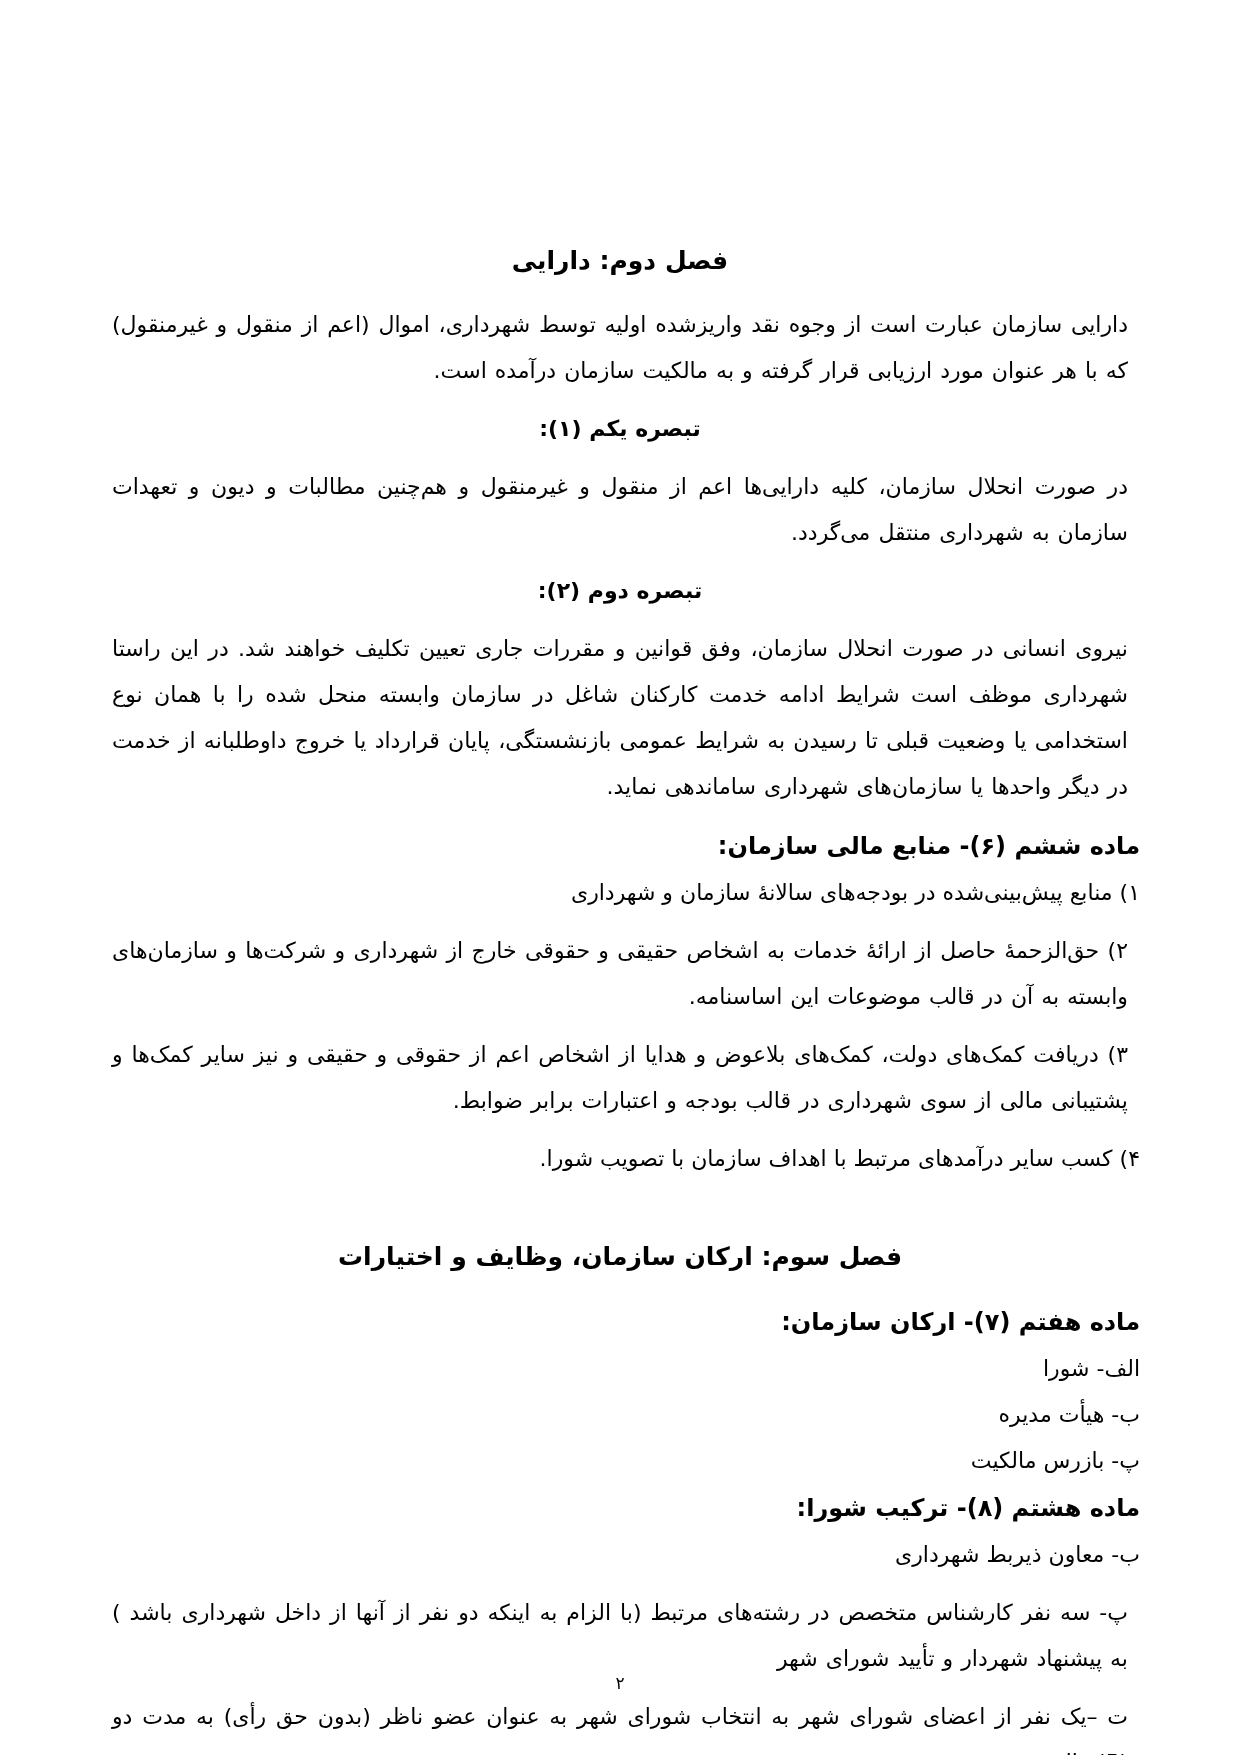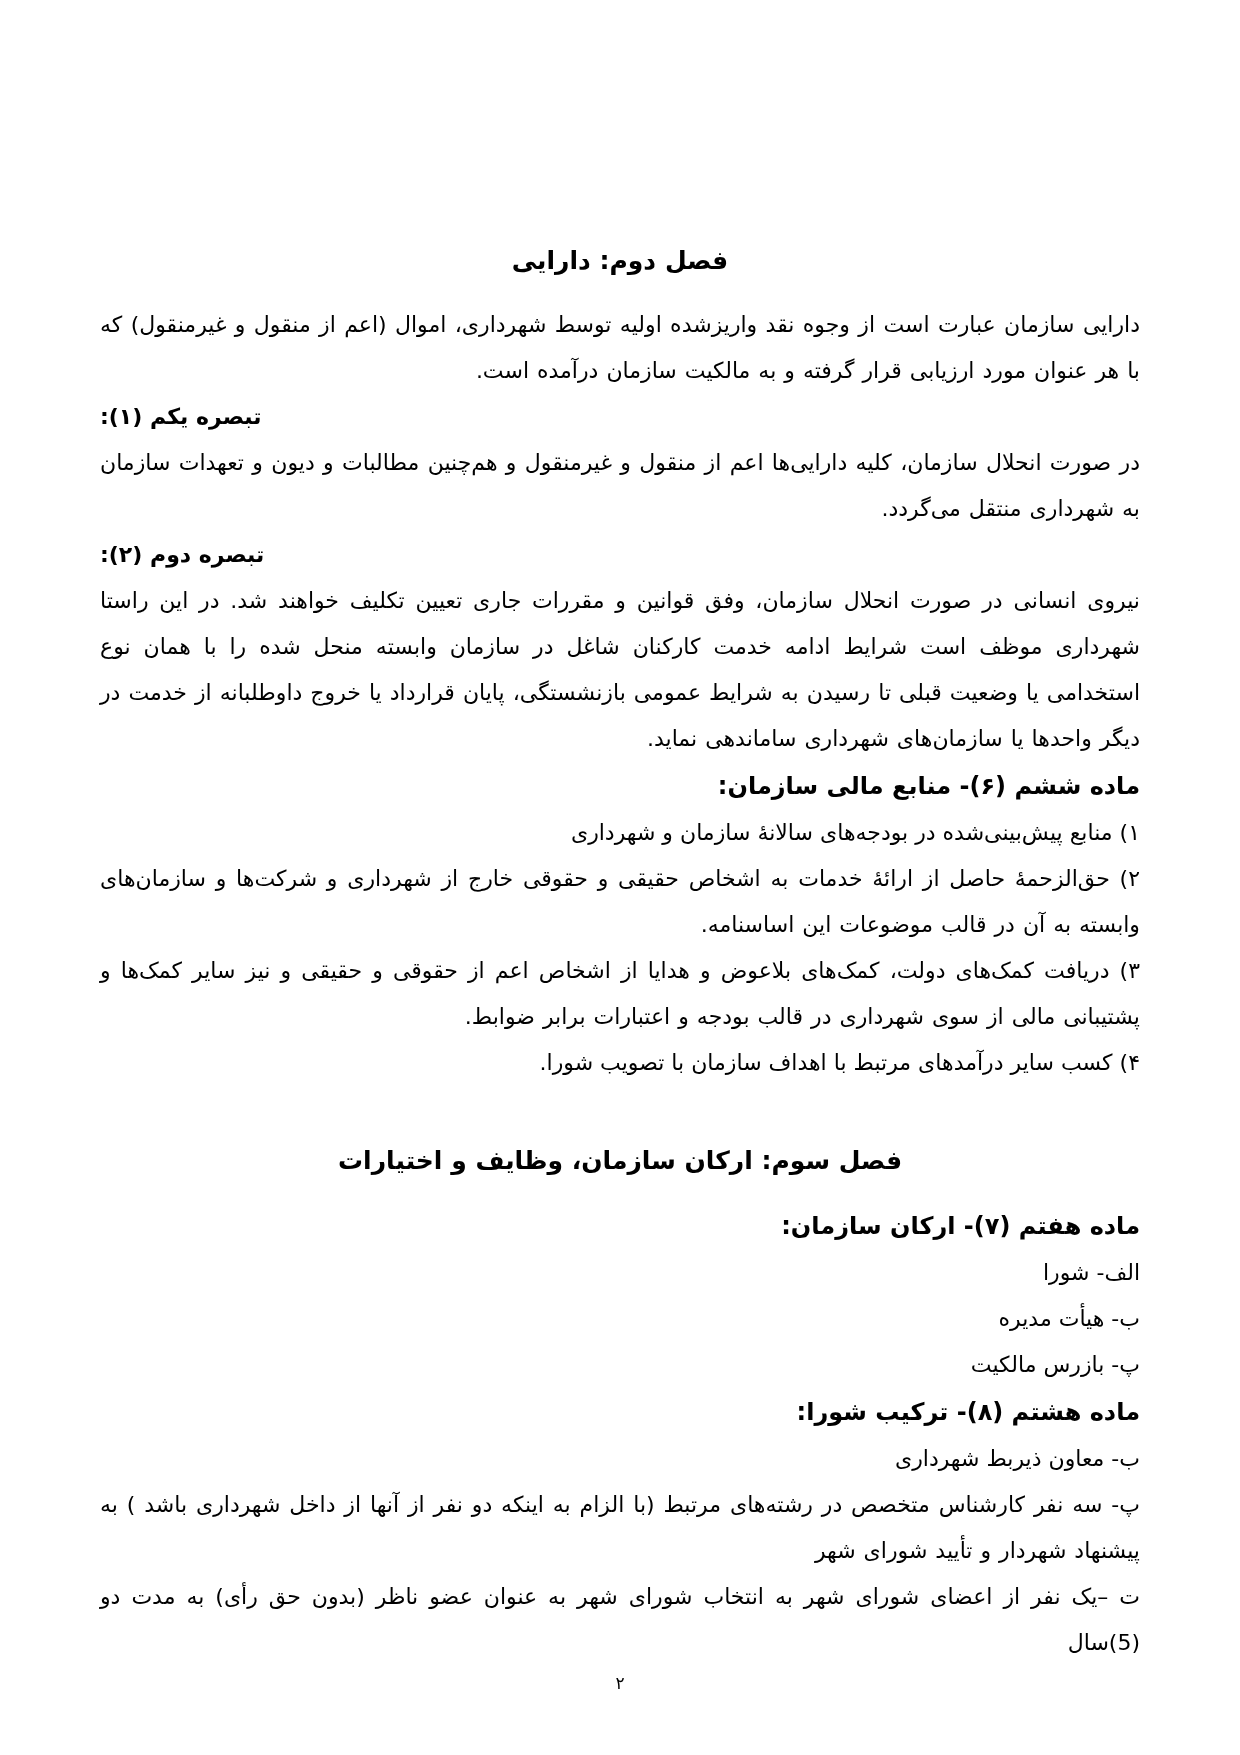--- a/index.html
+++ b/index.html
@@ -32,30 +32,30 @@
     margin-top: 52px;
   }
   .article-heading {
     text-align: right;
     font-weight: bold;
     font-size: 24px;
     margin: 0;
     line-height: 48px;
   }
   .note-heading {
-    text-align: left;
+    text-align: center;
     font-weight: bold;
     font-size: 22px;
     margin: 0;
     line-height: 46px;
   }
   .para {
     text-align: justify;
     font-size: 22px;
-    margin: 0;
+    margin: 12px;
     line-height: 46px;
     word-spacing: 1px;
   }
   .list-line {
     text-align: justify;
     font-size: 22px;
     margin: 0;
     line-height: 46px;
   }
   .page-number {

